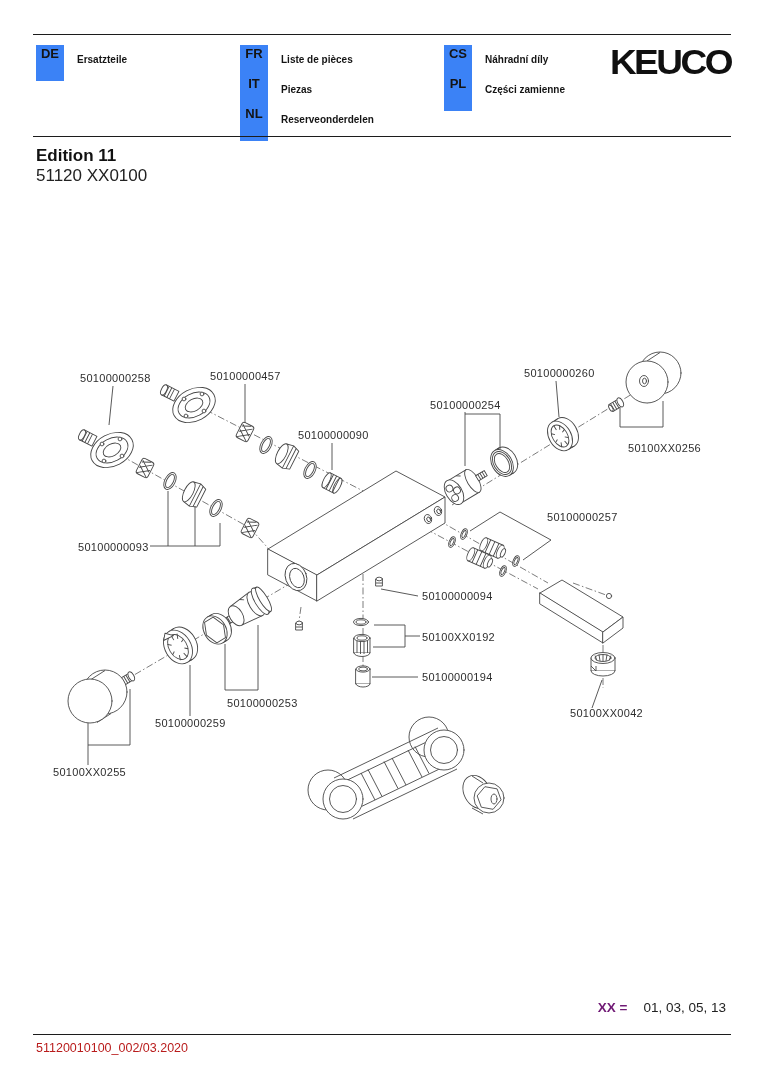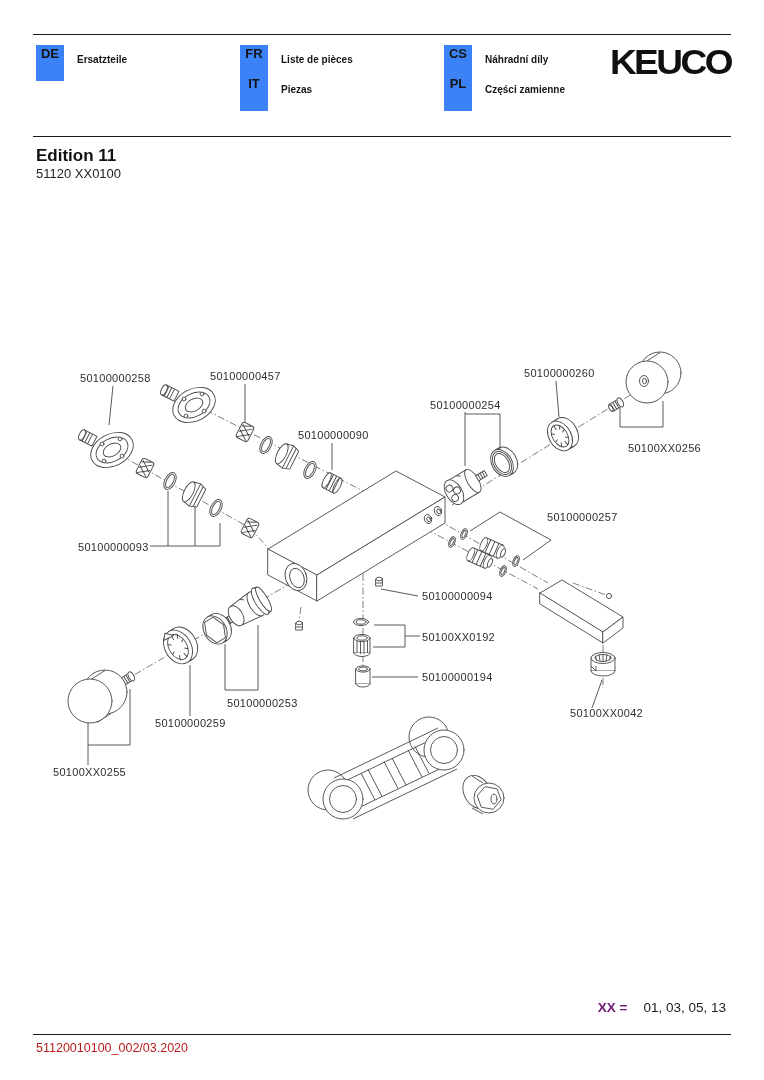--- a/index.html
+++ b/index.html
@@ -17,21 +17,21 @@
   .badge{
     display:inline-block;min-width:20px;padding:1px 4px 19px;text-align:center;
     background:#3b82f6;color:#141414;font-weight:bold;font-size:13px;line-height:16px;margin-top:8px;
   }
   .lang-label{margin-left:13px;font-weight:bold;font-size:10px;color:#141414;white-space:nowrap;}
   .logo{
     position:absolute;top:42px;right:33px;font-weight:bold;font-size:37px;
     letter-spacing:-2.5px;transform:scaleY(0.96);transform-origin:top right;color:#101010;
   }
   .series{position:absolute;left:36px;top:146px;font-weight:bold;font-size:17px;}
-  .model{position:absolute;left:36px;top:166px;font-size:13px;color:#222;}
+  .model{position:absolute;left:36px;top:166px;font-size:17px;color:#222;}
   .variants{position:absolute;right:38px;top:1000px;font-size:13.5px;color:#222;white-space:nowrap;}
   .variants .vlabel{font-weight:bold;color:#701a75;}
   .variants .vvalues{margin-left:16px;}
   .docnum{position:absolute;left:36px;top:1041px;font-size:12.5px;color:#b91c1c;}
   svg.diagram{position:absolute;left:0;top:0;}
   .plabel{font-family:"Liberation Sans",sans-serif;font-size:11px;fill:#2e2e2e;letter-spacing:0.3px;}
   .ln{stroke:#474747;stroke-width:0.9;fill:none;}
   .part{stroke:#474747;stroke-width:0.9;fill:#ffffff;stroke-linejoin:round;stroke-linecap:round;}
   .axis{stroke:#5a5a5a;stroke-width:0.8;fill:none;stroke-dasharray:7 2.5 1.5 2.5;}
 </style>
@@ -49,20 +49,24 @@
     </div>
   </div>
   <div class="lang-col" style="left:240px;">
     <div class="lang-row">
       <span class="badge">FR</span>
       <span class="lang-label">Liste de pièces</span>
     </div>
     <div class="lang-row">
       <span class="badge">IT</span>
       <span class="lang-label">Piezas</span>
+    </div>
+    <div class="lang-row">
+      <span class="badge">NL</span>
+      <span class="lang-label">Reserveonderdelen</span>
     </div>
   </div>
   <div class="lang-col" style="left:444px;">
     <div class="lang-row">
       <span class="badge">CS</span>
       <span class="lang-label">Náhradní díly</span>
     </div>
     <div class="lang-row">
       <span class="badge">PL</span>
       <span class="lang-label">Części zamienne</span>

